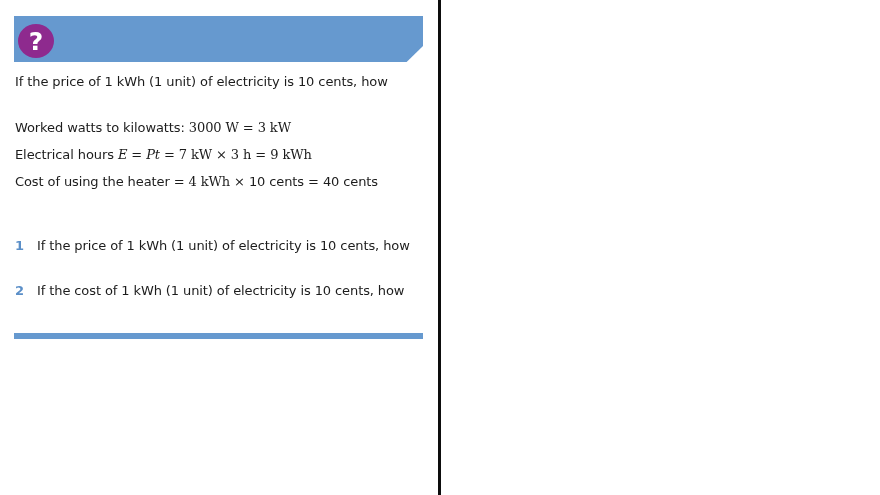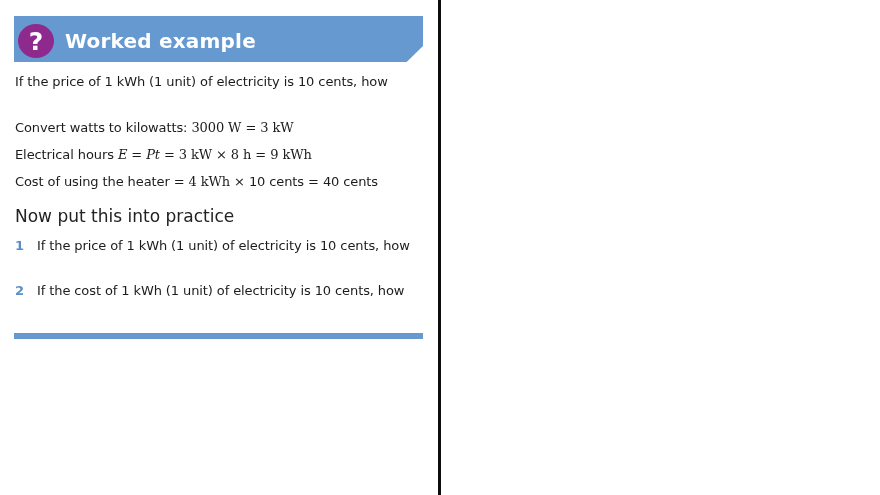--- a/index.html
+++ b/index.html
@@ -36,37 +36,35 @@
   .q-text { position: absolute; left: 37px; font-size: 13px; line-height: 19px; letter-spacing: -0.1px; white-space: nowrap; }
 
   .bottom-bar { position: absolute; left: 14px; top: 333px; width: 409px; height: 6px; background: #6699cf; }
 </style>
 </head>
 <body>
 
 <div class="page">
   <div class="banner"></div>
   <div class="q-icon">?</div>
-  <div class="banner-title">Worked example</div>
 
   <div class="para" style="top:72px;">If the price of 1 kWh (1 unit) of electricity is 10 cents, how</div>
 
   <div class="para" style="top:118px;">
-    <span>Convert watts to kilowatts: </span><span class="math">3000 W = 3 kW</span>
+    <span>Worked watts to kilowatts: </span><span class="math">3000 W = 3 kW</span>
   </div>
 
   <div class="para" style="top:145px;">
-    <span>Electrical hours </span><span class="math"><i>E</i><span> = </span><i>Pt</i><span> = 3 kW × 8 h = 9 kWh</span></span>
+    <span>Electrical hours </span><span class="math"><i>E</i><span> = </span><i>Pt</i><span> = 7 kW × 3 h = 9 kWh</span></span>
   </div>
 
   <div class="para" style="top:172px;">
     <span>Cost of using the heater = </span><span class="math">4 kWh</span><span> × 10 cents = 40 cents</span>
   </div>
 
-  <div class="subhead">Now put this into practice</div>
 
   <div class="q-num" style="top:236px;">1</div>
   <div class="q-text" style="top:236px;">If the price of 1 kWh (1 unit) of electricity is 10 cents, how</div>
 
   <div class="q-num" style="top:281px;">2</div>
   <div class="q-text" style="top:281px;">If the cost of 1 kWh (1 unit) of electricity is 10 cents, how</div>
 
   <div class="bottom-bar"></div>
 </div>
 

